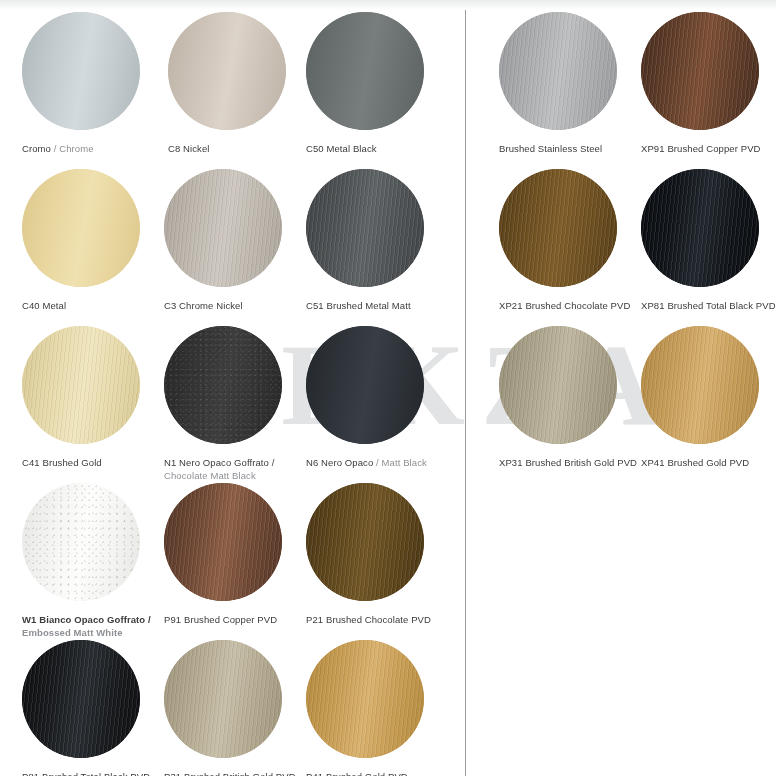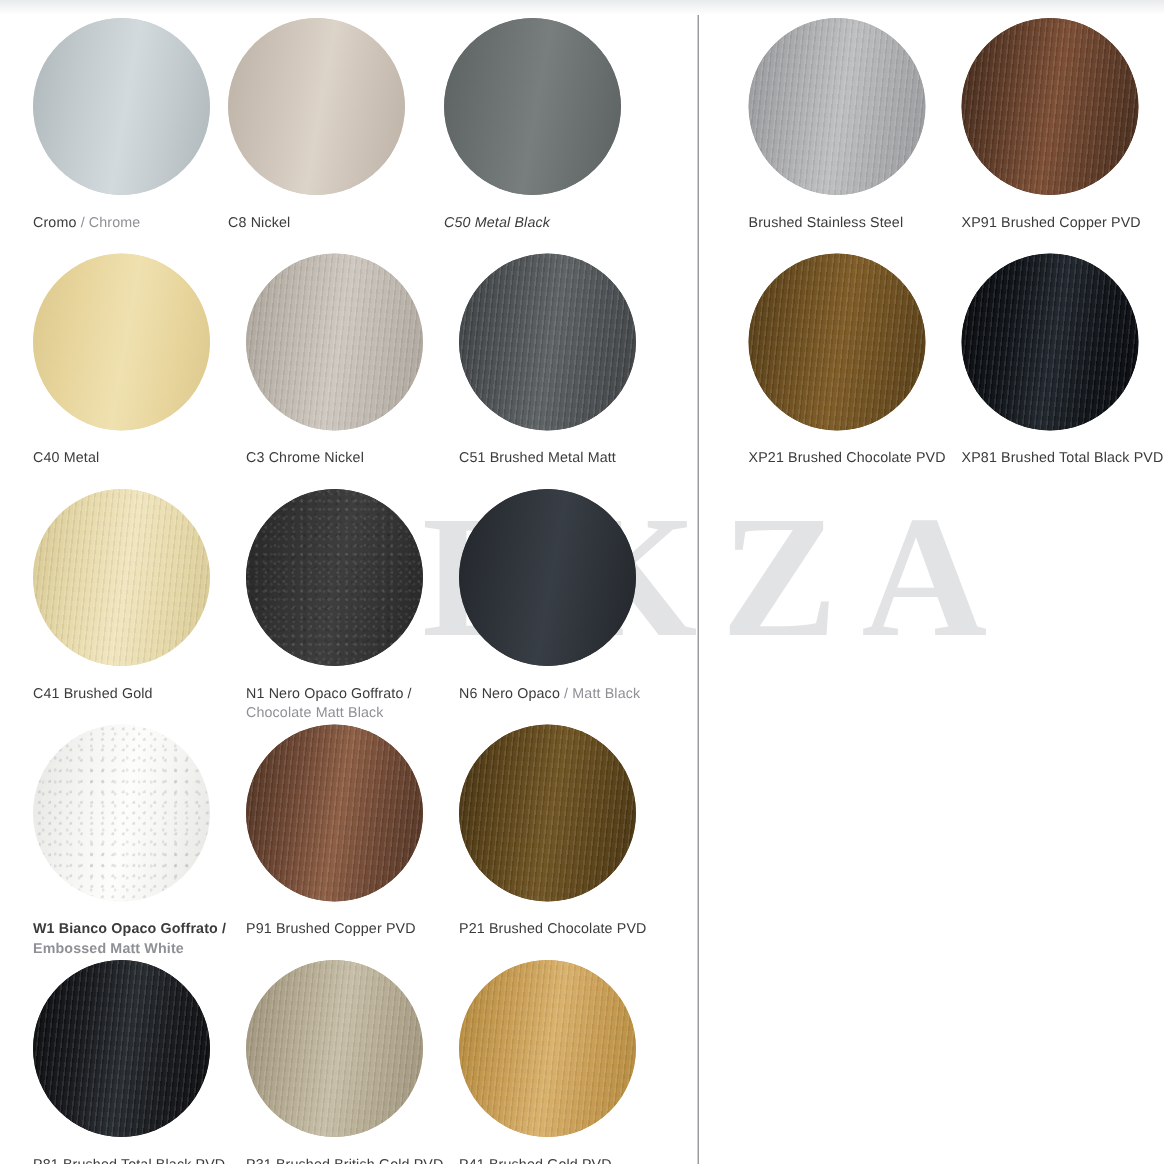--- a/index.html
+++ b/index.html
@@ -144,28 +144,28 @@
 
   <div class="panel" id="panel-left">
       <div class="row">
         <div class="swatch-cell" style="left: 22px;">
           <div class="disc" style="background: rgb(195, 203, 206);">
             <div class="sheen" style="background: linear-gradient(100deg, rgb(174, 183, 187) 0%, rgb(195, 203, 206) 28%, rgb(211, 218, 221) 52%, rgb(195, 203, 206) 74%, rgb(174, 183, 187) 100%);"></div>
             <div class="grain"></div>
           </div>
           <div class="label"><span>Cromo</span><span class="alt"> / Chrome</span></div>
         </div>
-        <div class="swatch-cell" style="left: 152px;">
+        <div class="swatch-cell" style="left: 168px;">
           <div class="disc" style="background: rgb(205, 195, 184);">
             <div class="sheen" style="background: linear-gradient(100deg, rgb(189, 178, 166) 0%, rgb(205, 195, 184) 28%, rgb(220, 211, 201) 52%, rgb(205, 195, 184) 74%, rgb(189, 178, 166) 100%);"></div>
             <div class="grain"></div>
           </div>
           <div class="label"><span>C8 Nickel</span></div>
         </div>
-        <div class="swatch-cell" style="left: 296px; font-style: italic;">
+        <div class="swatch-cell" style="left: 306px;">
           <div class="disc" style="background: rgb(107, 112, 112);">
             <div class="sheen" style="background: linear-gradient(100deg, rgb(92, 97, 97) 0%, rgb(107, 112, 112) 28%, rgb(120, 125, 125) 52%, rgb(107, 112, 112) 74%, rgb(92, 97, 97) 100%);"></div>
             <div class="grain"></div>
           </div>
           <div class="label"><span>C50 Metal Black</span></div>
         </div>
       </div>
       <div class="row">
         <div class="swatch-cell" style="left: 22px;">
           <div class="disc" style="background: rgb(232, 214, 158);">
@@ -285,16 +285,32 @@
           <div class="label"><span>XP21 Brushed Chocolate PVD</span></div>
         </div>
         <div class="swatch-cell" style="left: 175px;">
           <div class="disc brushed" style="background: rgb(13, 17, 22);">
             <div class="sheen" style="background: linear-gradient(100deg, rgb(5, 7, 10) 0%, rgb(13, 17, 22) 28%, rgb(30, 36, 43) 52%, rgb(13, 17, 22) 74%, rgb(5, 7, 10) 100%);"></div>
             <div class="grain"></div>
           </div>
           <div class="label"><span>XP81 Brushed Total Black PVD</span></div>
         </div>
       </div>
+      <div class="row">
+        <div class="swatch-cell" style="left: 33px;">
+          <div class="disc brushed" style="background: rgb(169, 161, 137);">
+            <div class="sheen" style="background: linear-gradient(100deg, rgb(147, 139, 115) 0%, rgb(169, 161, 137) 28%, rgb(189, 181, 157) 52%, rgb(169, 161, 137) 74%, rgb(147, 139, 115) 100%);"></div>
+            <div class="grain"></div>
+          </div>
+          <div class="label"><span>XP31 Brushed British Gold PVD</span></div>
+        </div>
+        <div class="swatch-cell" style="left: 175px;">
+          <div class="disc brushed" style="background: rgb(196, 154, 85);">
+            <div class="sheen" style="background: linear-gradient(100deg, rgb(173, 132, 64) 0%, rgb(196, 154, 85) 28%, rgb(215, 176, 110) 52%, rgb(196, 154, 85) 74%, rgb(173, 132, 64) 100%);"></div>
+            <div class="grain"></div>
+          </div>
+          <div class="label"><span>XP41 Brushed Gold PVD</span></div>
+        </div>
+      </div>
     </div>
 
   <div id="top-band"></div>
 </div>
 
 </body></html>

